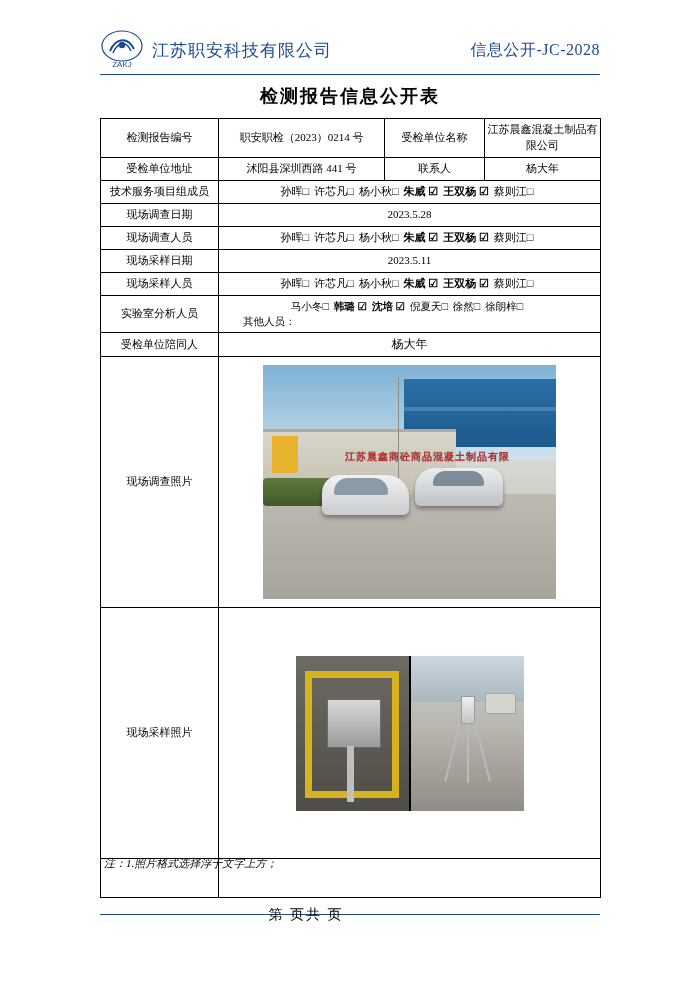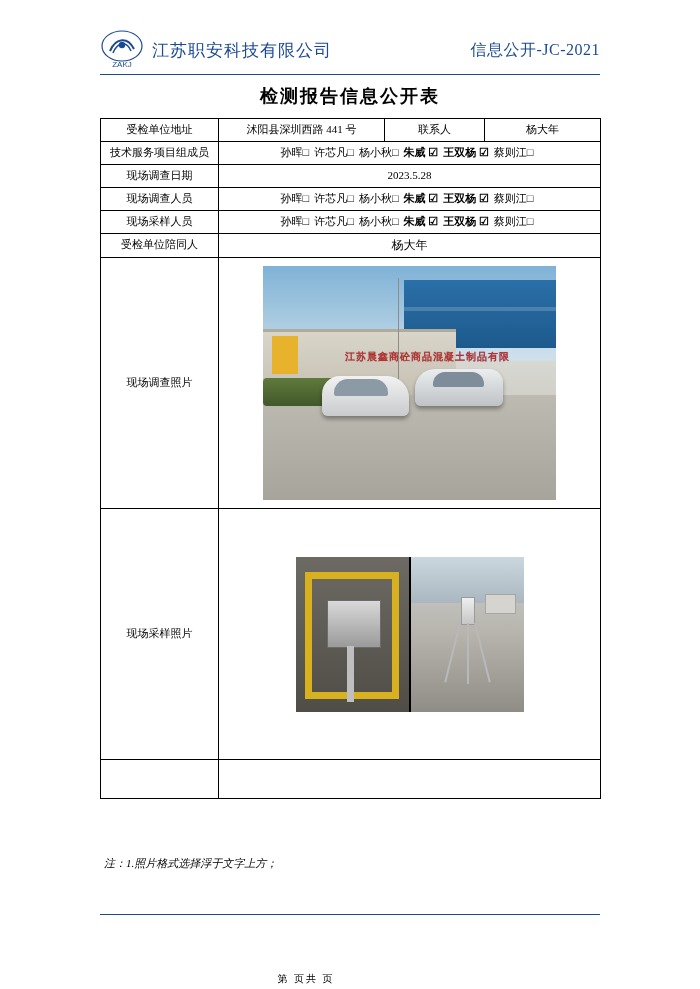--- a/index.html
+++ b/index.html
@@ -249,24 +249,24 @@
   .footer-rule {
     position: absolute;
     left: 100px;
     top: 914px;
     width: 500px;
     border-bottom: 1px solid #1b4a94;
   }
   .footer {
     position: absolute;
     left: 0;
-    top: 972px;
+    top: 906px;
     width: 612px;
     text-align: center;
-    font-size: 10px;
+    font-size: 14px;
     color: #000;
     letter-spacing: 2px;
   }
 </style>
 </head>
 <body>
 
 <div class="page">
 
   <div class="header">
@@ -275,55 +275,72 @@
         <svg width="44" height="42" viewBox="0 0 44 42">
           <ellipse cx="22" cy="17" rx="20" ry="15" fill="none" stroke="#1b4a94" stroke-width="1.2"></ellipse>
           <path d="M10 22 C16 8, 28 8, 34 20" fill="none" stroke="#1b4a94" stroke-width="2"></path>
           <path d="M13 24 C18 12, 27 12, 31 22" fill="none" stroke="#1b4a94" stroke-width="1.5"></path>
           <circle cx="22" cy="16" r="3.2" fill="#1b4a94"></circle>
           <text x="22" y="38" font-size="8" fill="#1b4a94" text-anchor="middle" font-family="Liberation Sans, sans-serif">ZAKJ</text>
         </svg>
       </div>
       <div class="brand-name">江苏职安科技有限公司</div>
     </div>
-    <div class="doc-code">信息公开-JC-2021</div>
+    <div class="doc-code">信息公开-JC-2028</div>
   </div>
   <div class="header-rule"></div>
 
   <div class="doc-title">检测报告信息公开表</div>
 
   <table class="main">
     <colgroup>
       <col style="width:118px">
       <col style="width:166px">
       <col style="width:100px">
       <col style="width:116px">
     </colgroup>
     <tbody>
       <tr>
+        <td class="lbl">检测报告编号</td>
+        <td class="big">职安职检（2023）0214 号</td>
+        <td>受检单位名称</td>
+        <td>江苏晨鑫混凝土制品有限公司</td>
+      </tr>
+      <tr>
         <td class="lbl">受检单位地址</td>
         <td class="big">沭阳县深圳西路 441 号</td>
         <td>联系人</td>
         <td class="handwrite">杨大年</td>
       </tr>
       <tr>
         <td class="lbl">技术服务项目组成员</td>
         <td colspan="3" class="cklist"><span class="">孙晖□</span><span class="">许芯凡□</span><span class="">杨小秋□</span><span class="ck-on">朱威 ☑</span><span class="ck-on">王双杨 ☑</span><span class="">蔡则江□</span></td>
       </tr>
       <tr>
         <td class="lbl">现场调查日期</td>
         <td colspan="3">2023.5.28</td>
       </tr>
       <tr>
         <td class="lbl">现场调查人员</td>
         <td colspan="3" class="cklist"><span class="">孙晖□</span><span class="">许芯凡□</span><span class="">杨小秋□</span><span class="ck-on">朱威 ☑</span><span class="ck-on">王双杨 ☑</span><span class="">蔡则江□</span></td>
       </tr>
       <tr>
+        <td class="lbl">现场采样日期</td>
+        <td colspan="3">2023.5.11</td>
+      </tr>
+      <tr>
         <td class="lbl">现场采样人员</td>
         <td colspan="3" class="cklist"><span class="">孙晖□</span><span class="">许芯凡□</span><span class="">杨小秋□</span><span class="ck-on">朱威 ☑</span><span class="ck-on">王双杨 ☑</span><span class="">蔡则江□</span></td>
+      </tr>
+      <tr>
+        <td class="lbl">实验室分析人员</td>
+        <td colspan="3">
+          <div class="cklist"><span class="">马小冬□</span><span class="ck-on">韩璐 ☑</span><span class="ck-on">沈培 ☑</span><span class="">倪夏天□</span><span class="">徐然□</span><span class="">徐朗梓□</span></div>
+          <div class="leftpad" style="font-size:10.5px">其他人员：</div>
+        </td>
       </tr>
       <tr>
         <td class="lbl">受检单位陪同人</td>
         <td colspan="3" class="handwrite" style="font-size:12px">杨大年</td>
       </tr>
       <tr>
         <td class="lbl">现场调查照片</td>
         <td colspan="3" class="photo-cell">
           <div class="photo-wrap">
             <div class="survey-photo">

